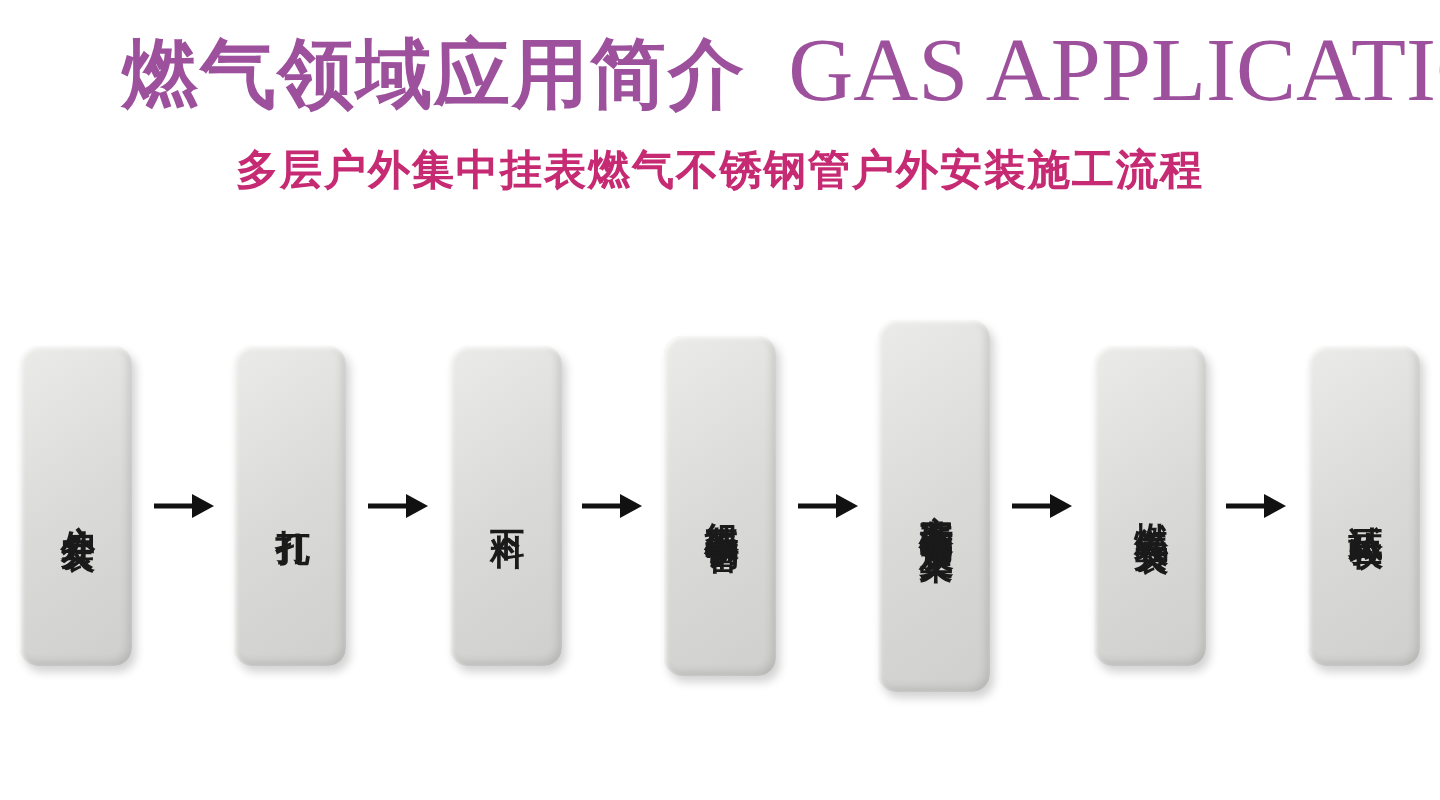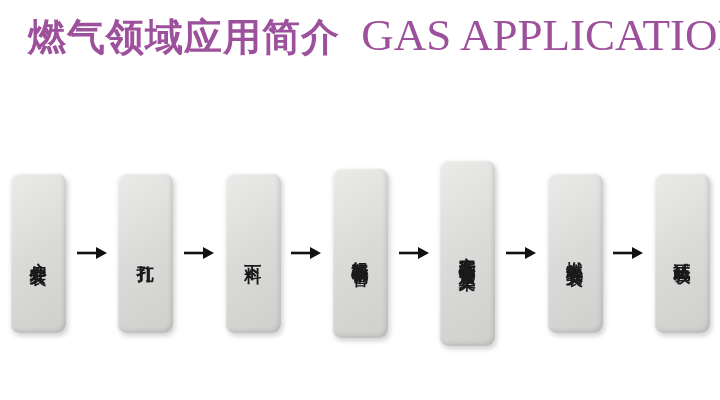--- a/index.html
+++ b/index.html
@@ -20,20 +20,21 @@
     padding-left: 28px;
     white-space: nowrap;
     line-height: 1.05;
   }
   .title-cn {
     font-size: 38px;
     font-weight: bold;
     color: var(--title-color, #9d509c);
     letter-spacing: 1px;
     vertical-align: baseline;
+    margin-left: 33px;
   }
   .title-en {
     font-family: "Liberation Serif", "DejaVu Serif", serif;
     font-size: 45px;
     font-weight: normal;
     color: var(--title-color, #9d509c);
     margin-left: 10px;
     vertical-align: baseline;
   }
   .subtitle {
@@ -86,20 +87,21 @@
 </head>
 <body>
 
 <div class="canvas">
 
   <header class="header">
     <h1 class="title">
       <span class="title-cn">燃气领域应用简介</span>
       <span class="title-en">GAS APPLICATION</span>
     </h1>
+    <h2 class="subtitle">多层户外集中挂表燃气不锈钢管户外安装施工流程</h2>
   </header>
 
   <div class="flow">
 
     <div class="step std">
       <span class="step-label">户外安装</span>
     </div>
 
     <svg class="arrow" width="30" height="14" viewBox="0 0 30 14">
       <line x1="0" y1="7" x2="21" y2="7" stroke="#111111" stroke-width="2.6"></line>

